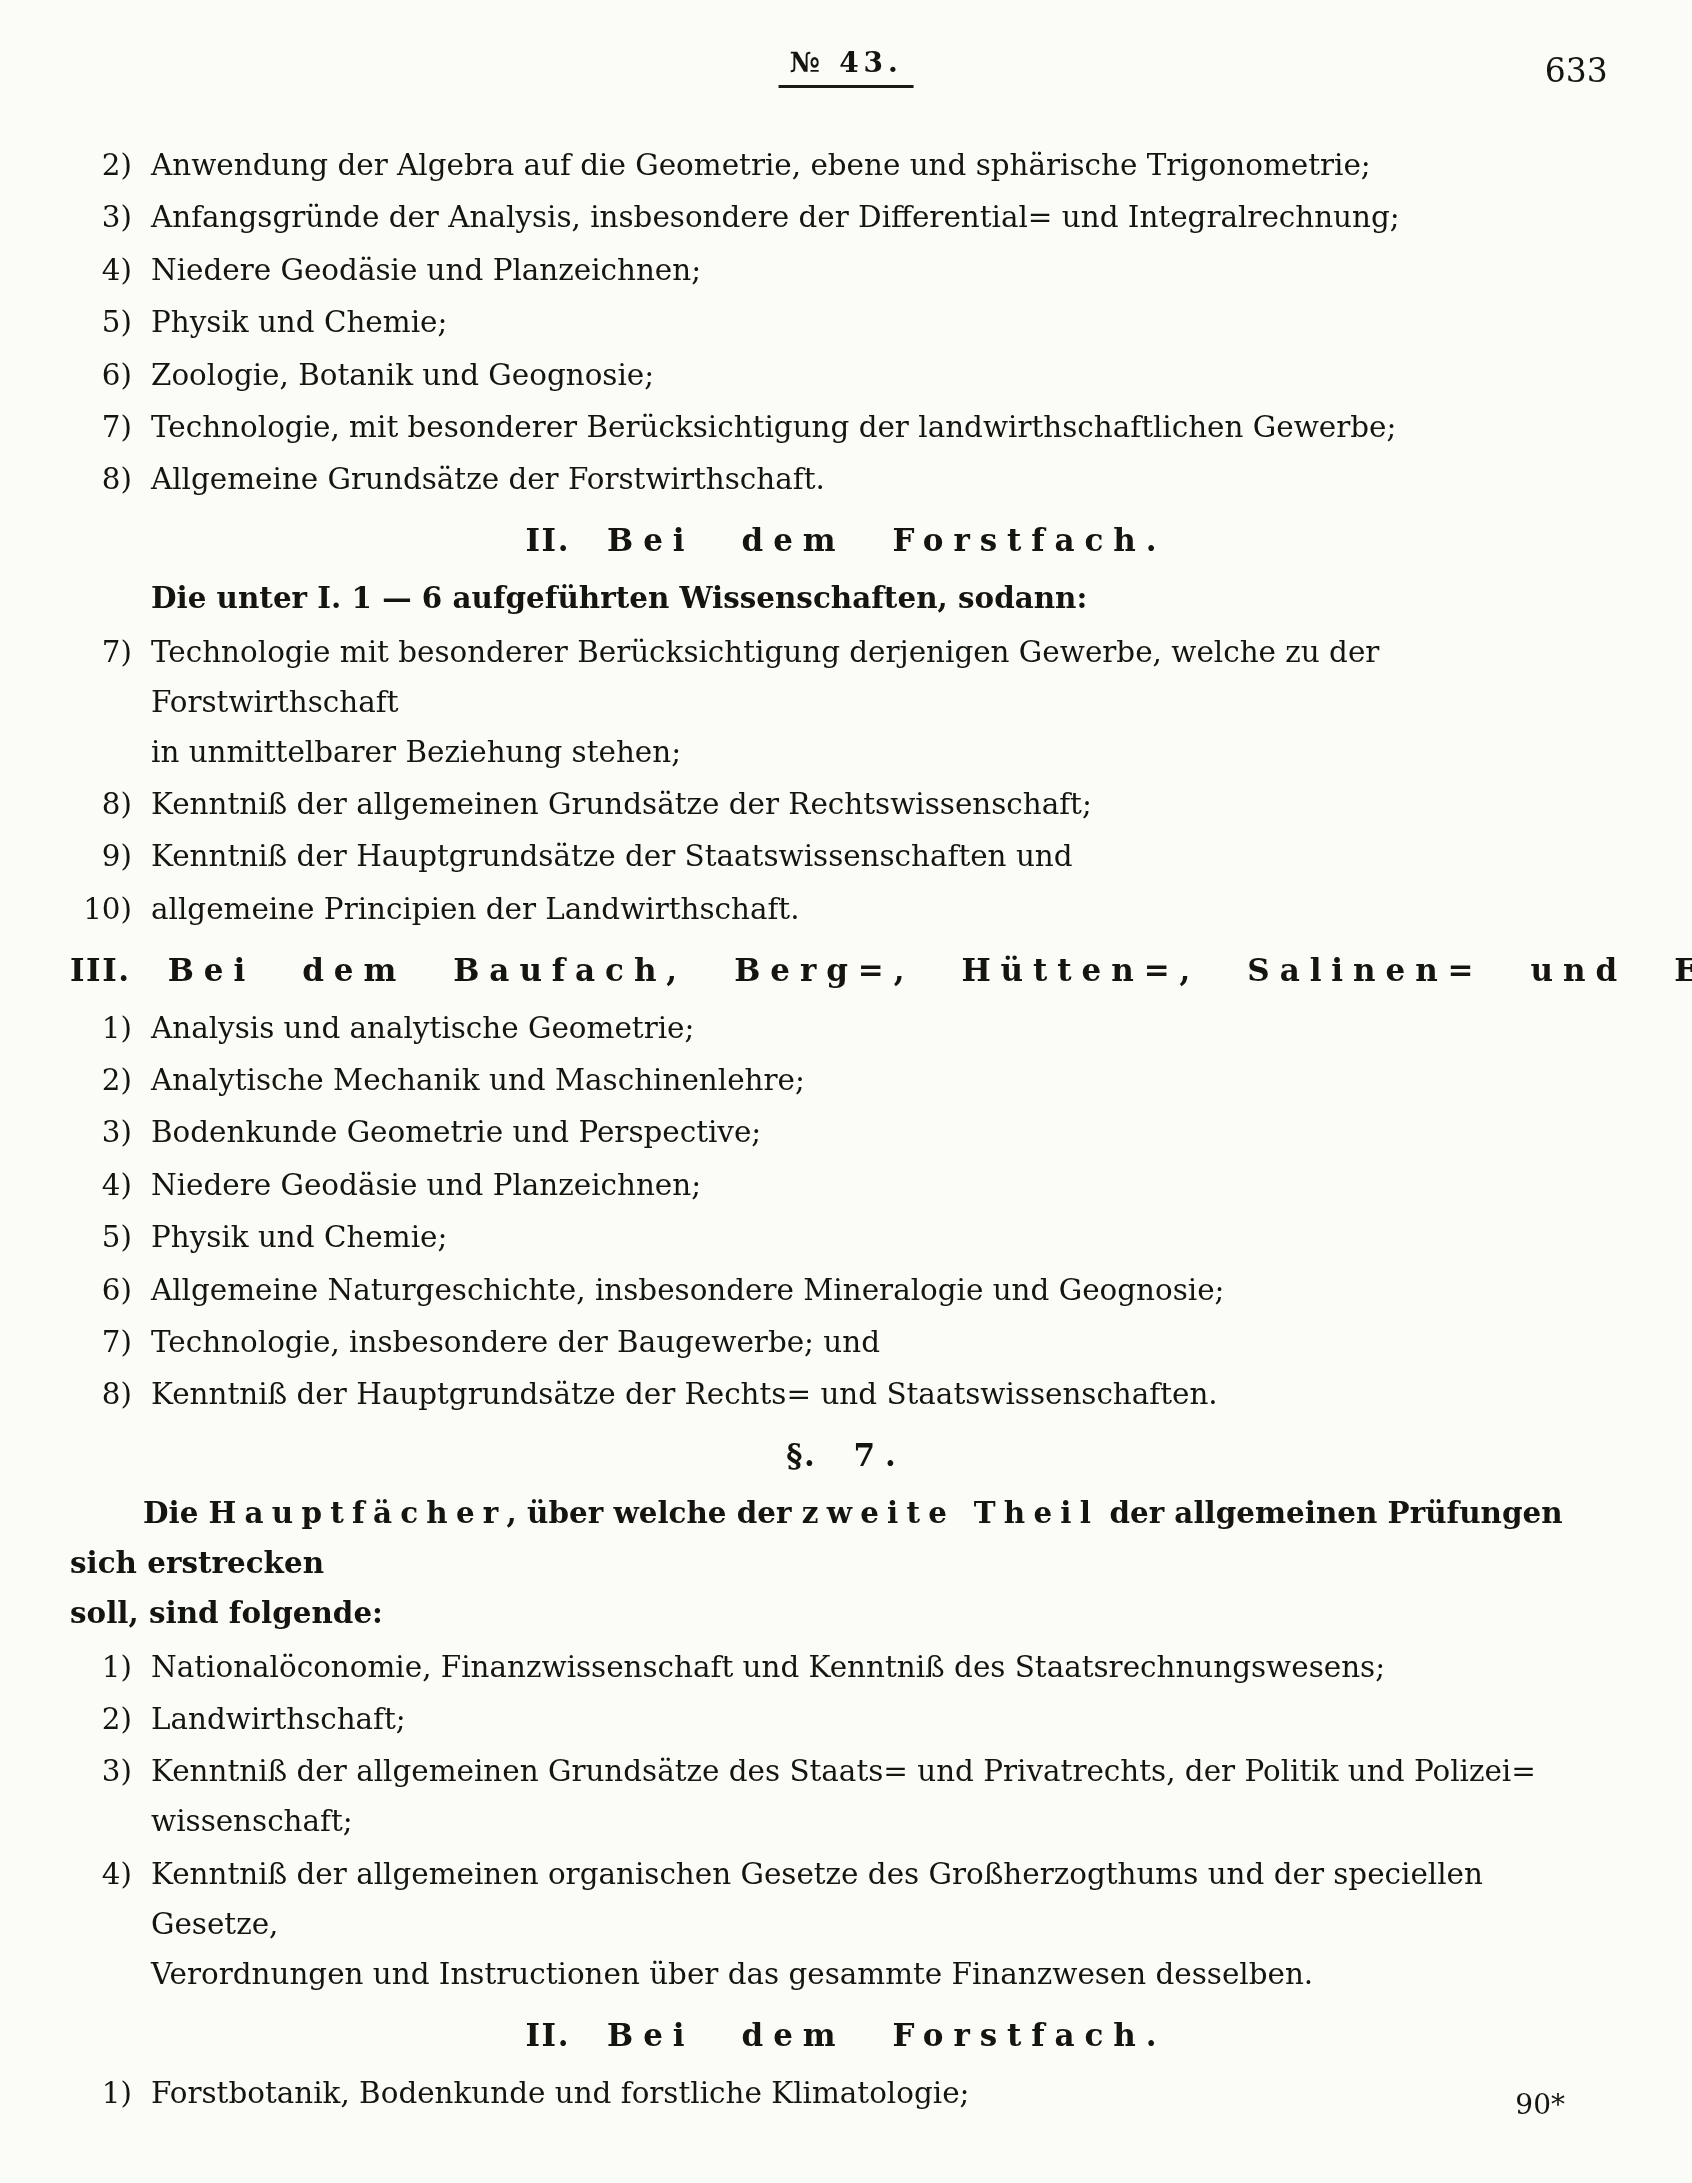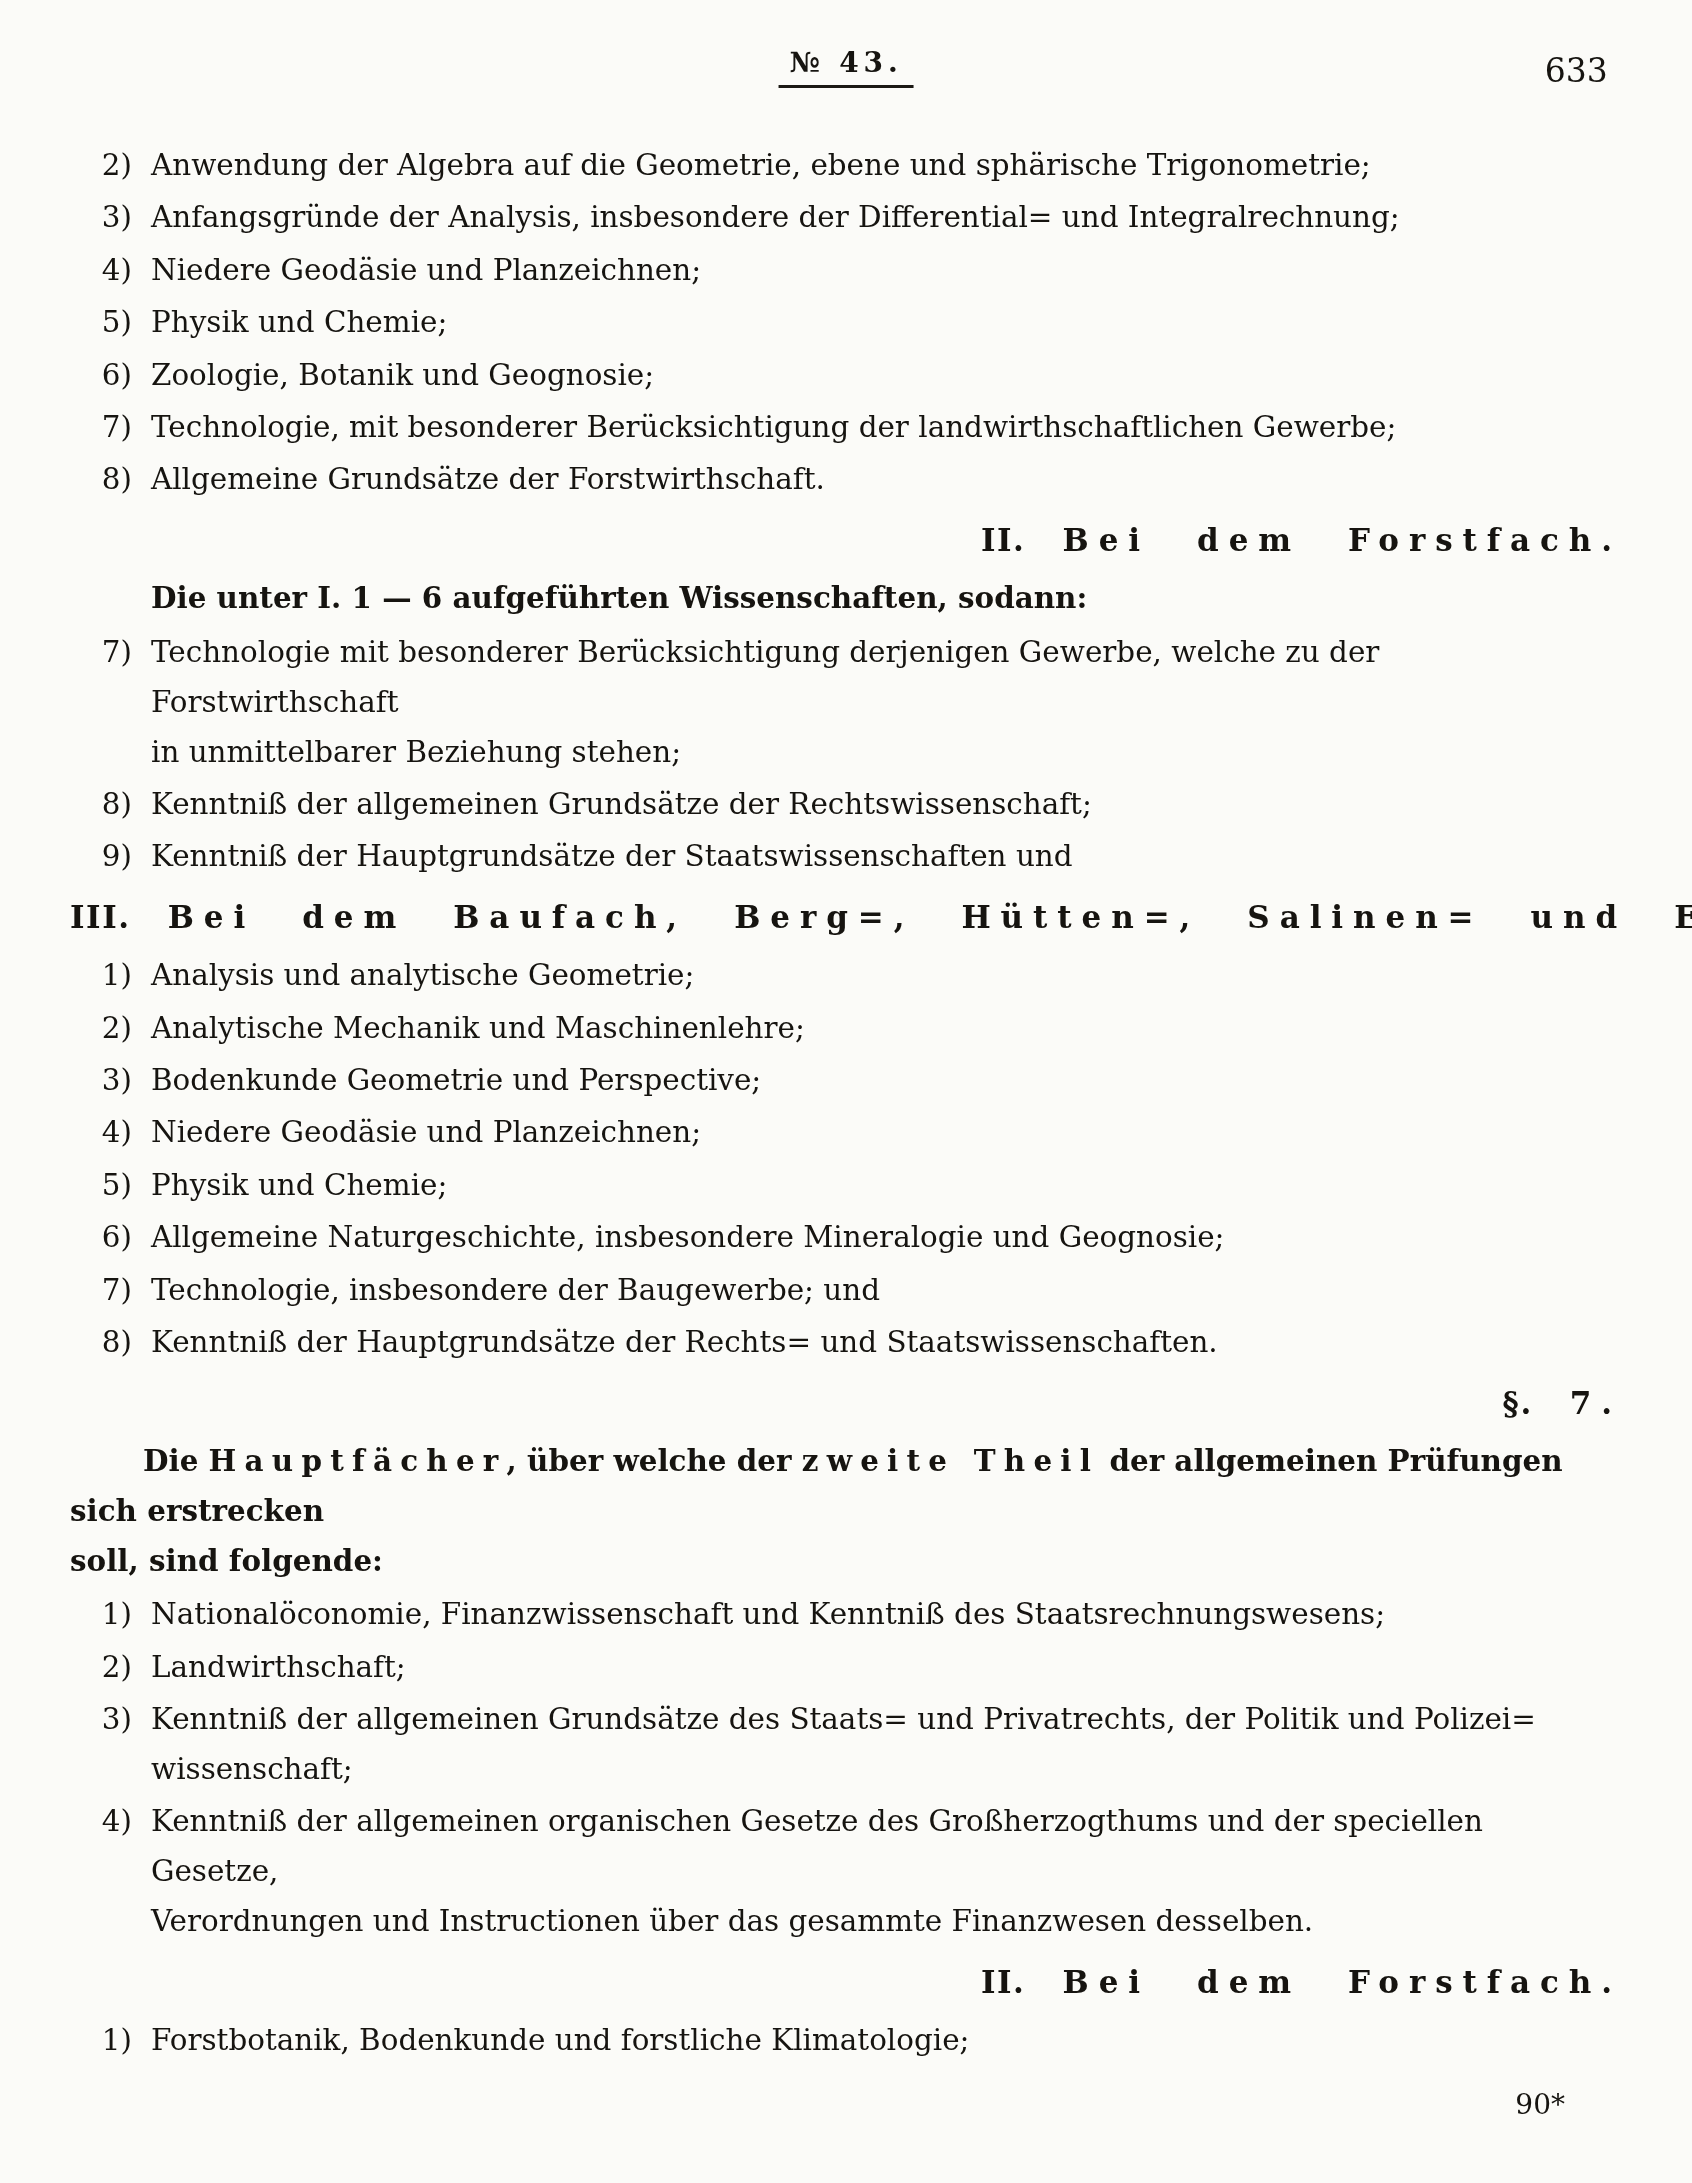--- a/index.html
+++ b/index.html
@@ -47,21 +47,21 @@
     margin: 2.4px 0;
   }
   .item-num {
     width: 62px;
     flex-shrink: 0;
     text-align: right;
     margin-right: 19px;
   }
   .item-text { flex: 1; padding-right: 8px; }
   .heading {
-    text-align: right;
+    text-align: center;
     font-size: 31px;
     font-weight: bold;
     margin: 11px 0 8px 0;
     white-space: nowrap;
   }
   .heading .roman {
     letter-spacing: 1.6px;
     margin-right: 37px;
   }
   .heading .spaced {
@@ -132,20 +132,24 @@
         <span class="item-text">Technologie mit besonderer Berücksichtigung derjenigen Gewerbe, welche zu der Forstwirthschaft<br>in unmittelbarer Beziehung stehen;</span>
       </div>
       <div class="item">
         <span class="item-num">8)</span>
         <span class="item-text">Kenntniß der allgemeinen Grundsätze der Rechtswissenschaft;</span>
       </div>
       <div class="item">
         <span class="item-num">9)</span>
         <span class="item-text">Kenntniß der Hauptgrundsätze der Staatswissenschaften und</span>
       </div>
+      <div class="item">
+        <span class="item-num">10)</span>
+        <span class="item-text">allgemeine Principien der Landwirthschaft.</span>
+      </div>
       <div class="heading"><span class="roman">III.</span><span class="spaced">Bei dem Baufach, Berg=, Hütten=, Salinen= und Eisenbahnwesen.</span></div>
       <div class="item">
         <span class="item-num">1)</span>
         <span class="item-text">Analysis und analytische Geometrie;</span>
       </div>
       <div class="item">
         <span class="item-num">2)</span>
         <span class="item-text">Analytische Mechanik und Maschinenlehre;</span>
       </div>
       <div class="item">

